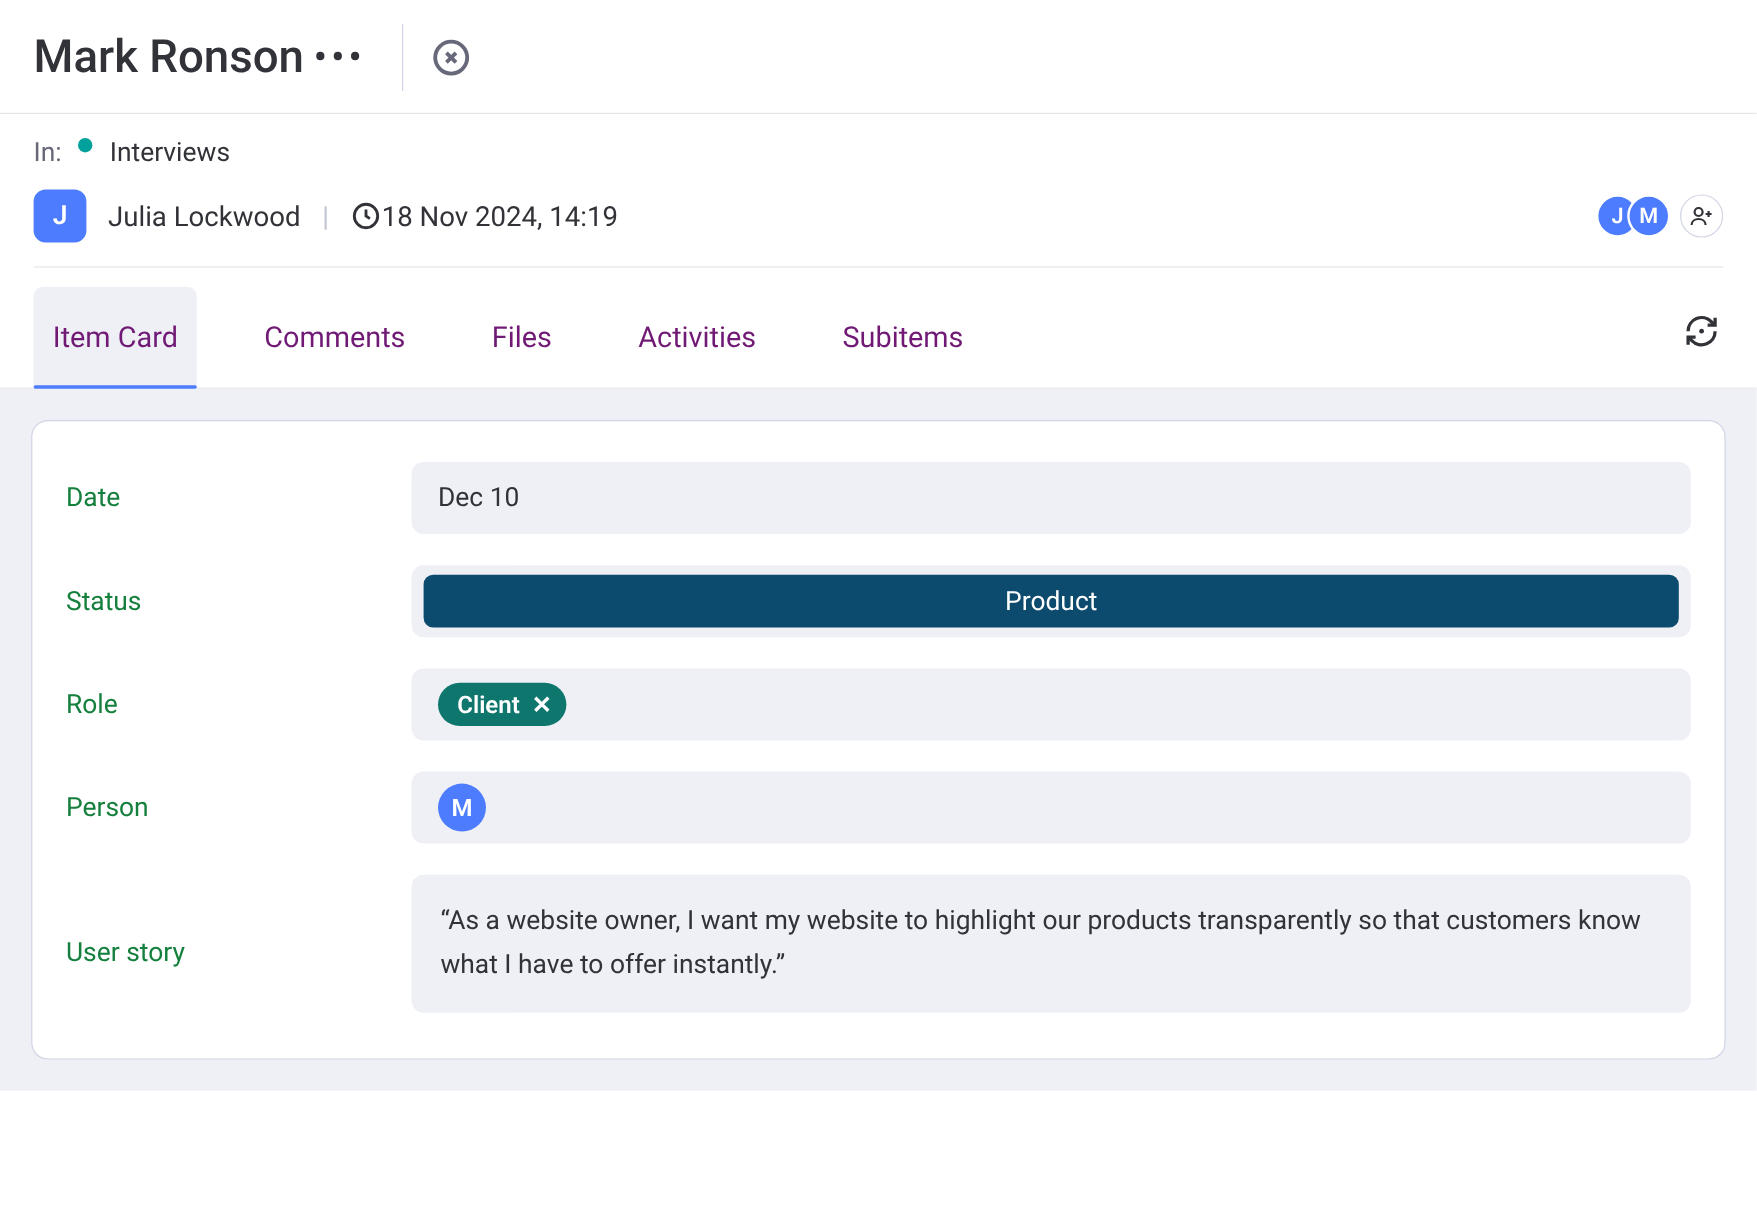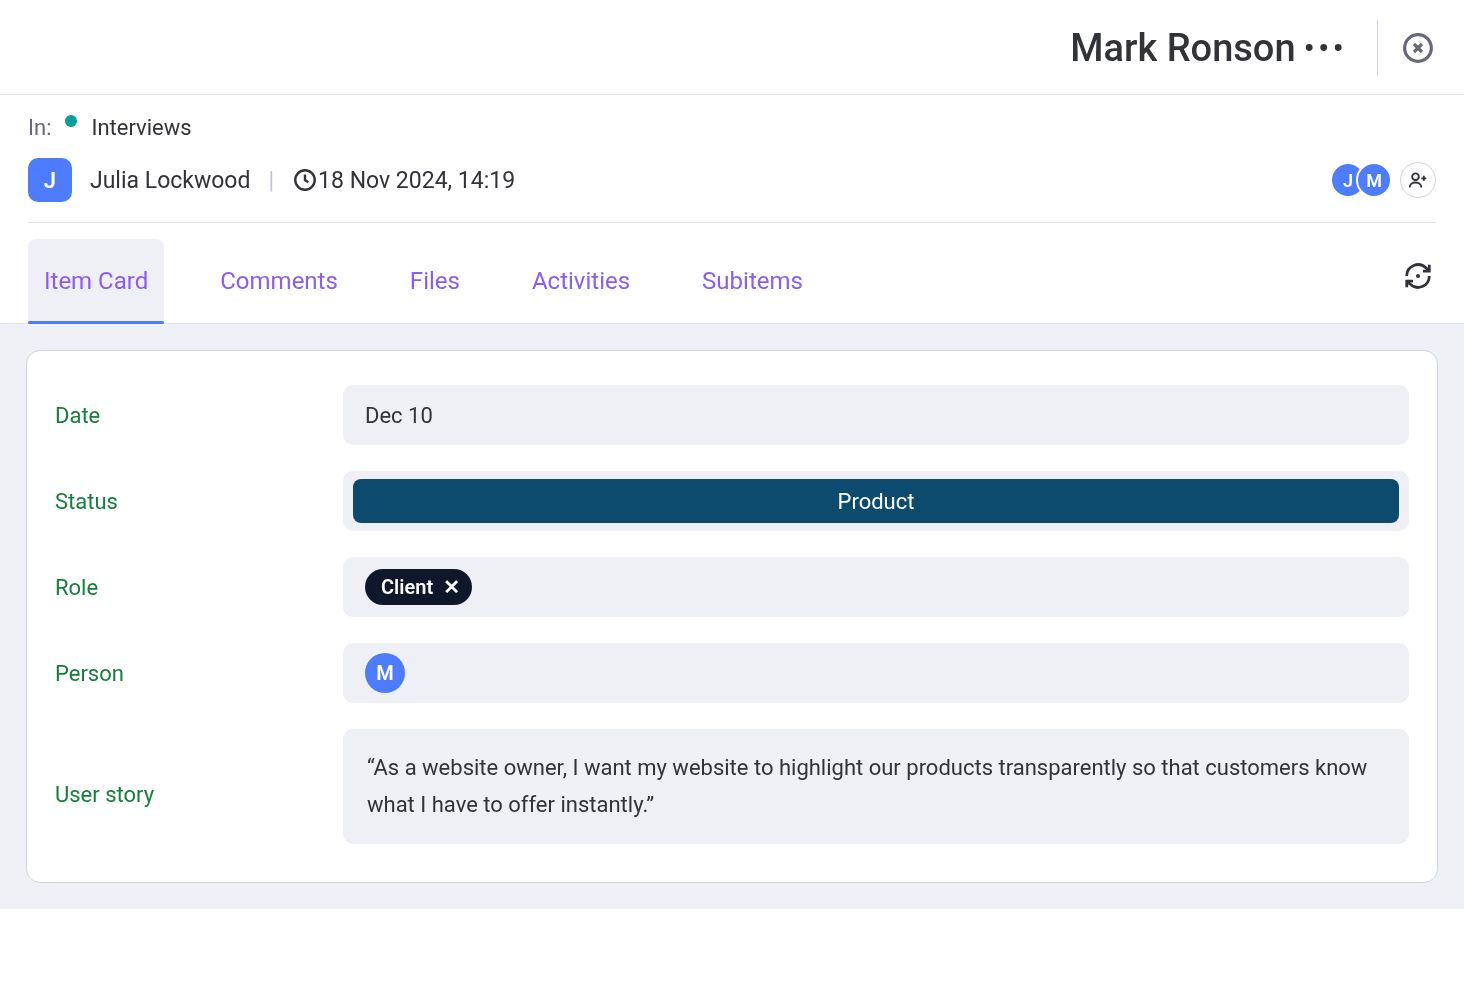--- a/index.html
+++ b/index.html
@@ -13,21 +13,21 @@
   .wrapper {
     width: 100%;
     max-width: 1464px;
     margin: 0 auto;
   }
 
   
   .header {
     display: flex;
     align-items: center;
-    justify-content: flex-end;
+    justify-content: flex-start;
     padding: 20px 28px 18px 28px;
     border-bottom: 1px solid #e6e6e6;
   }
   .title {
     font-size: 38px;
     font-weight: 500;
     letter-spacing: 0;
   }
   .header-right {
     display: flex;
@@ -118,21 +118,21 @@
     display: flex; align-items: center; justify-content: space-between;
     padding: 16px 28px 0 28px;
     border-bottom: 1px solid #e6e6e6;
   }
   .tabs { display: flex; gap: 40px; align-items: center; }
   .tab {
     font-size: 24px;
     padding: 28px 16px;
     border-radius: 8px 8px 0 0;
     cursor: pointer;
-    color: #8b5cf6;
+    color: #701a75;
     position: relative;
   }
   .tab.active {
     background: #eef0f6;
   }
   .tab.active::after {
     content: "";
     position: absolute;
     left: 0; right: 0; bottom: -1px;
     height: 3px;
@@ -183,21 +183,21 @@
   .status-inner {
     background: #0c4a6e;
     color: #fff;
     border-radius: 8px;
     width: 100%;
     height: 44px;
     display: flex; align-items: center; justify-content: center;
     font-size: 22px;
   }
   .chip {
-    background: #0f172a;
+    background: #0f766e;
     color: #fff;
     border-radius: 999px;
     padding: 6px 12px 6px 16px;
     font-size: 20px;
     font-weight: 600;
     display: inline-flex; align-items: flex-start; gap: 10px;
   }
   .chip .x { cursor: pointer; font-weight: 700; }
   .person-av {
     width: 40px; height: 40px; border-radius: 50%;

